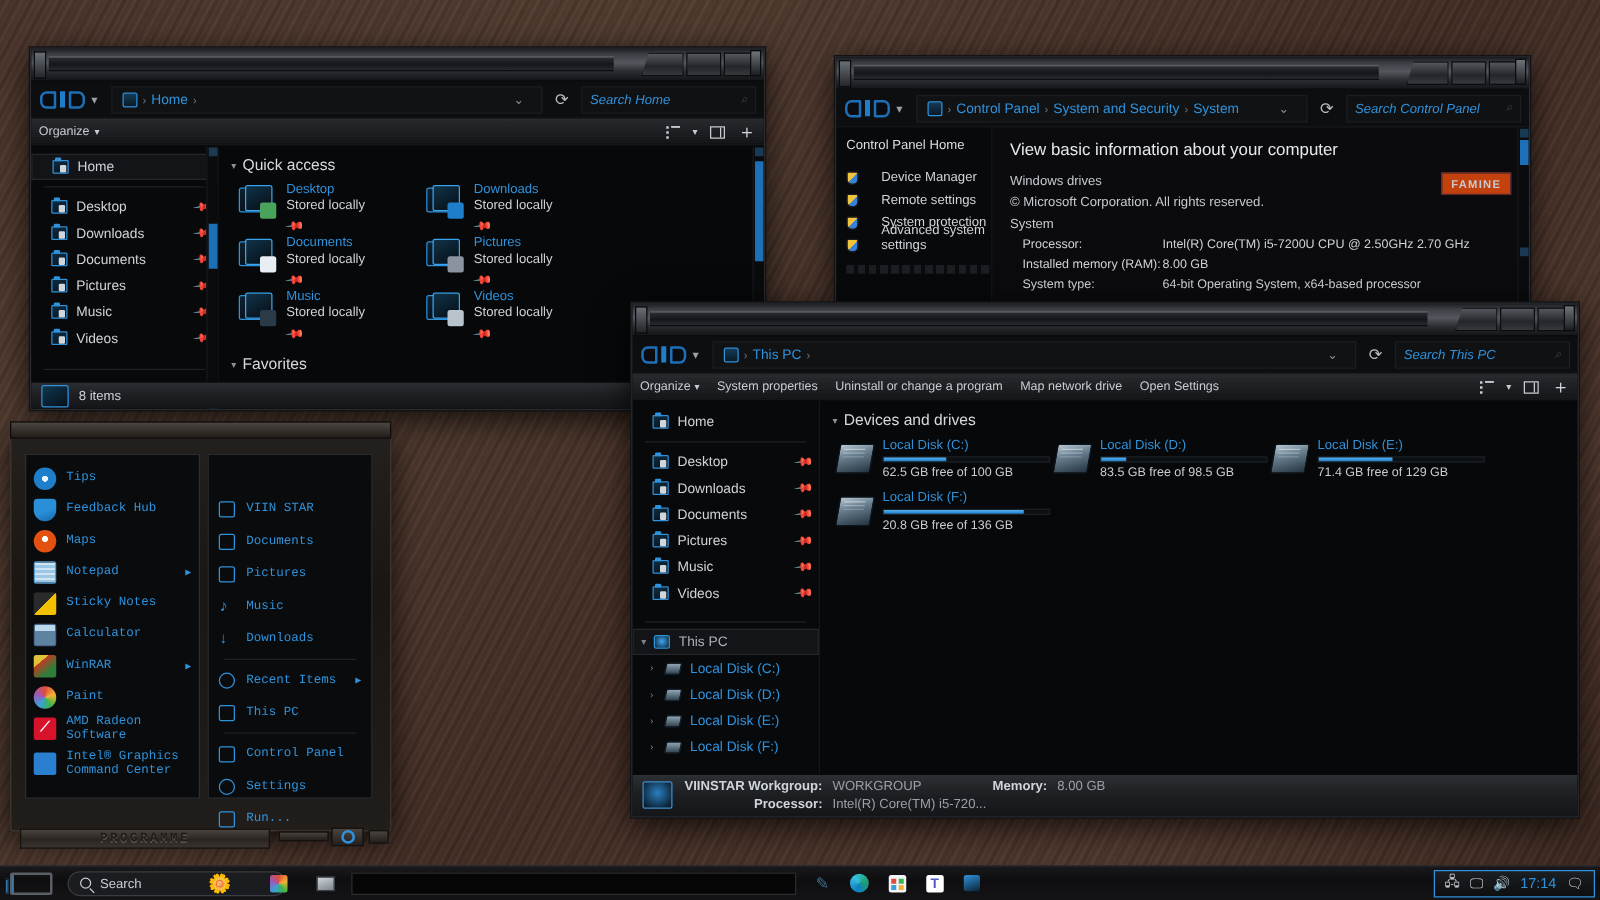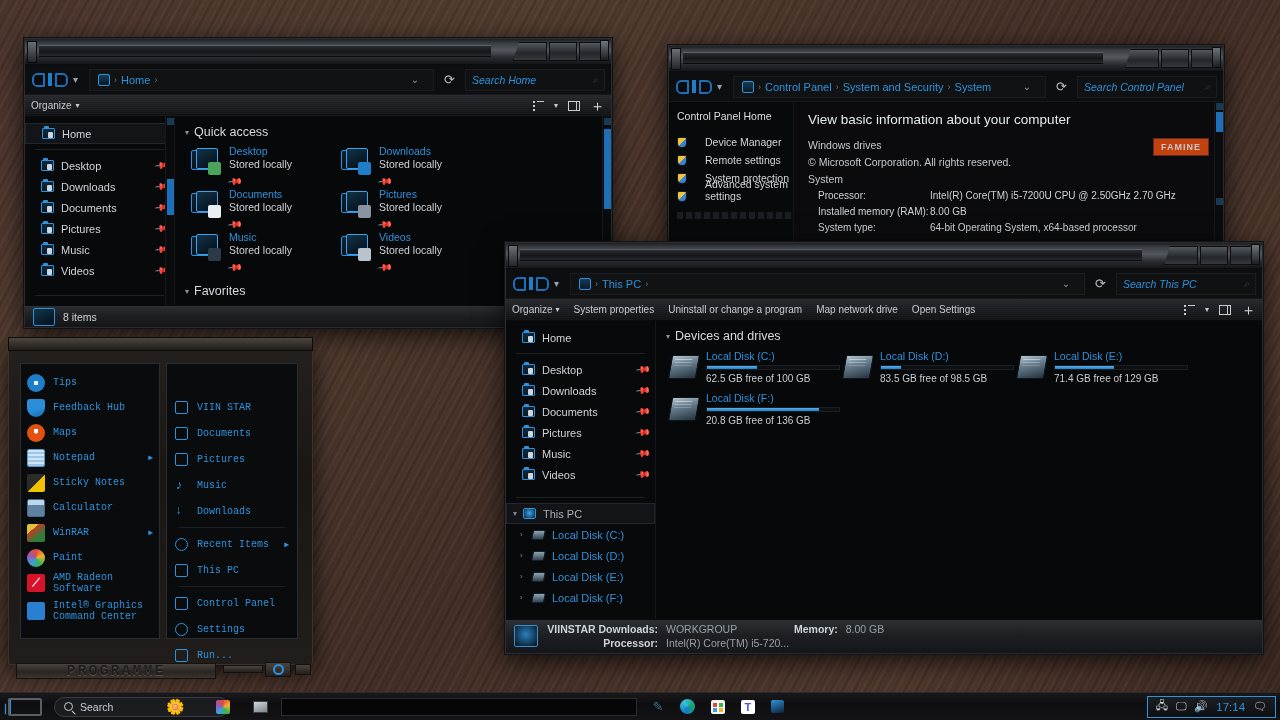--- a/index.html
+++ b/index.html
@@ -229,21 +229,21 @@
   .sm-ico{width:18px;height:18px;flex:none;border-radius:3px;}
   .sm-ico.sq{border-radius:2px;}
   .sm-r-item{height:26px;display:flex;align-items:center;gap:9px;padding:0 8px;font-size:10px;color:#2f92dc;}
   .sm-r-ico{width:13px;height:13px;flex:none;border:1px solid #2f92dc;border-radius:2px;}
   .sm-r-sep{height:1px;background:#1d2024;margin:3px 12px;}
   .sm-arrow{margin-left:auto;color:#2f92dc;font-size:8px;}
   .programme{
     position:absolute;left:8px;bottom:-14px;width:200px;height:16px;
     background:linear-gradient(180deg,#4a443e,#2a2522 55%,#3a342f);
     border:1px solid #151312;display:flex;align-items:center;justify-content:center;
-    font-size:15px;font-weight:bold;letter-spacing:2px;color:#1f1c19;
+    font-size:10px;font-weight:bold;letter-spacing:2px;color:#1f1c19;
     text-shadow:0 1px 0 rgba(255,255,255,.18);
   }
   .power-deco{position:absolute;left:215px;bottom:-16px;width:90px;height:20px;}
   .power-deco .pd{position:absolute;background:linear-gradient(180deg,#4a443e,#231f1c);border:1px solid #13110f;}
 
   
   .taskbar{
     position:absolute;left:0;right:0;bottom:0;height:28px;
     background:linear-gradient(180deg,#1a1a1c 0%,#0e0e10 40%,#141416 100%);
     border-top:1px solid #2b2b2e;display:flex;align-items:center;
@@ -753,21 +753,21 @@
           </div>
         </div>
       </div>
     </div>
   </div>
 
   <div class="statusbar" style="height:34px;align-items:flex-start;padding-top:3px;">
     <span style="width:24px;height:22px;display:inline-block;margin-top:2px;background:radial-gradient(circle at 50% 42%,#2a7fc0,#061019);border:1px solid #3a8fd0;border-radius:2px;"></span>
     <div style="display:flex;flex-direction:column;gap:2px;">
       <div style="display:flex;gap:8px;">
-        <span style="font-weight:bold;width:112px;text-align:right;">VIINSTAR Downloads:</span>
+        <span style="font-weight:bold;width:112px;text-align:right;">VIINSTAR Workgroup:</span>
         <span style="color:#9aa0a6;width:120px;">WORKGROUP</span>
         <span style="font-weight:bold;">Memory:</span>
         <span style="color:#9aa0a6;">8.00 GB</span>
       </div>
       <div style="display:flex;gap:8px;">
         <span style="font-weight:bold;width:112px;text-align:right;">Processor:</span>
         <span style="color:#9aa0a6;">Intel(R) Core(TM) i5-720...</span>
       </div>
     </div>
   </div>

